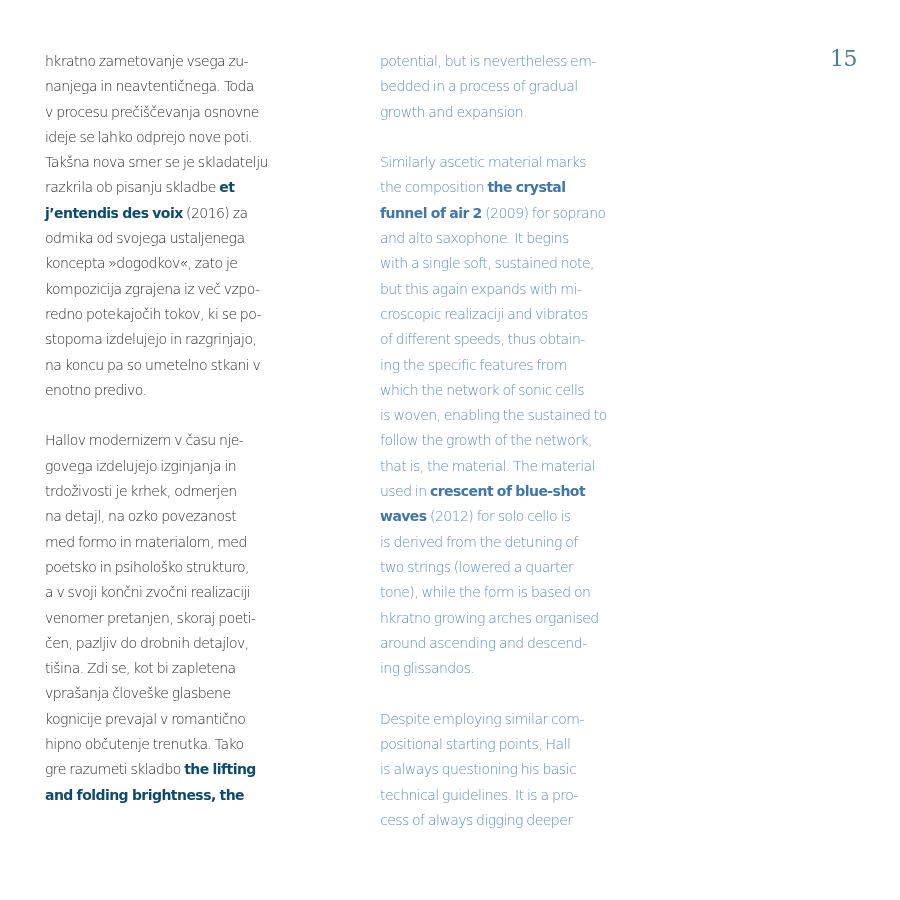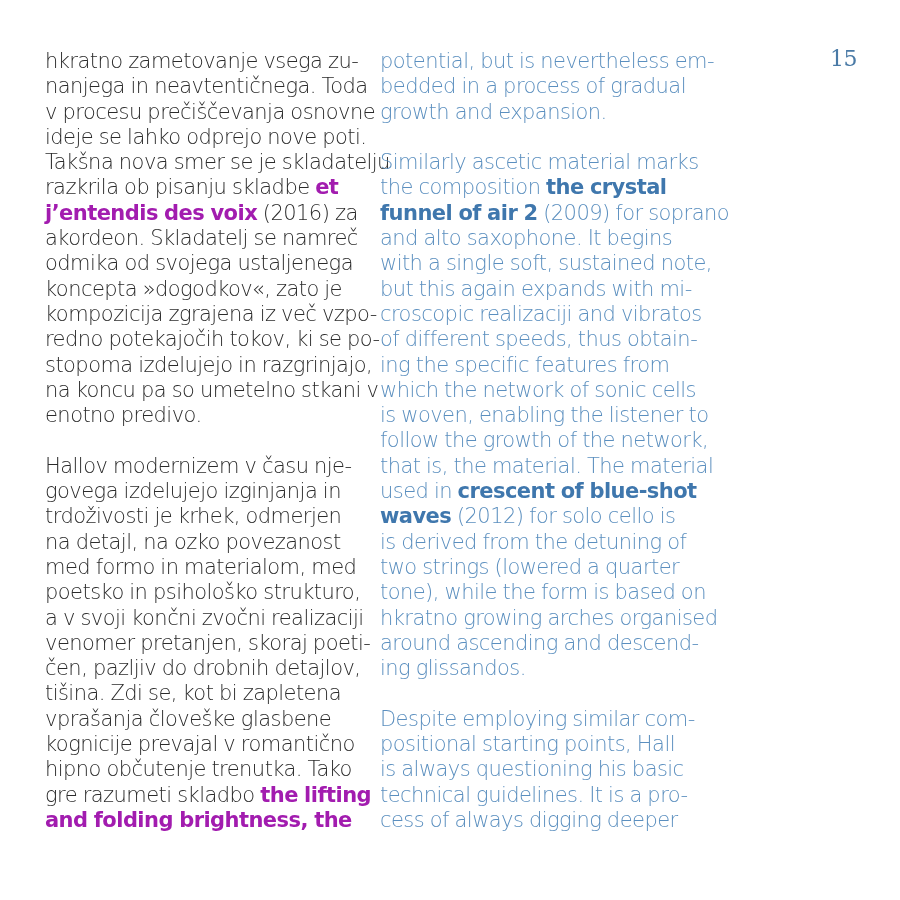--- a/index.html
+++ b/index.html
@@ -15,21 +15,21 @@
       font-family: "DejaVu Sans", sans-serif;
     }
     .page {
       position: absolute;
       inset: 0;
       background: #ffffff;
     }
     .col {
       position: absolute;
       top: 49px;
-      font-size: 21px;
+      font-size: 14px;
       line-height: 25.3px;
       letter-spacing: -0.55px;
       word-spacing: -0.5px;
       font-weight: 300;
     }
     .col-left {
       left: 45px;
       width: 290px;
       color: #2b2b2b;
     }
@@ -41,21 +41,21 @@
     .line {
       display: block;
       white-space: nowrap;
     }
     .gap {
       display: block;
       height: 25.3px;
     }
     .bold-left {
       font-weight: bold;
-      color: #a21caf;
+      color: #0c4a6e;
       margin-top: 40px;
     }
     .bold-right {
       font-weight: bold;
       color: #3f77ad;
     }
     .page-number {
       position: absolute;
       top: 46px;
       left: 830px;
@@ -72,21 +72,20 @@
 
   <div class="col col-left">
     <div>
       <span class="line">hkratno zametovanje vsega zu-</span>
       <span class="line">nanjega in neavtentičnega. Toda</span>
       <span class="line">v procesu prečiščevanja osnovne</span>
       <span class="line">ideje se lahko odprejo nove poti.</span>
       <span class="line">Takšna nova smer se je skladatelju</span>
       <span class="line"><span>razkrila ob pisanju skladbe </span><span class="bold-left">et</span></span>
       <span class="line"><span class="bold-left">j’entendis des voix</span><span> (2016) za</span></span>
-      <span class="line">akordeon. Skladatelj se namreč</span>
       <span class="line">odmika od svojega ustaljenega</span>
       <span class="line">koncepta »dogodkov«, zato je</span>
       <span class="line">kompozicija zgrajena iz več vzpo-</span>
       <span class="line">redno potekajočih tokov, ki se po-</span>
       <span class="line">stopoma izdelujejo in razgrinjajo,</span>
       <span class="line">na koncu pa so umetelno stkani v</span>
       <span class="line">enotno predivo.</span>
     </div>
     <span class="gap"></span>
     <div>
@@ -119,21 +118,21 @@
       <span class="line">Similarly ascetic material marks</span>
       <span class="line"><span>the composition </span><span class="bold-right">the crystal</span></span>
       <span class="line"><span class="bold-right">funnel of air 2</span><span> (2009) for soprano</span></span>
       <span class="line">and alto saxophone. It begins</span>
       <span class="line">with a single soft, sustained note,</span>
       <span class="line">but this again expands with mi-</span>
       <span class="line">croscopic realizaciji and vibratos</span>
       <span class="line">of different speeds, thus obtain-</span>
       <span class="line">ing the specific features from</span>
       <span class="line">which the network of sonic cells</span>
-      <span class="line">is woven, enabling the listener to</span>
+      <span class="line">is woven, enabling the sustained to</span>
       <span class="line">follow the growth of the network,</span>
       <span class="line">that is, the material. The material</span>
       <span class="line"><span>used in </span><span class="bold-right">crescent of blue-shot</span></span>
       <span class="line"><span class="bold-right">waves</span><span> (2012) for solo cello is</span></span>
       <span class="line">is derived from the detuning of</span>
       <span class="line">two strings (lowered a quarter</span>
       <span class="line">tone), while the form is based on</span>
       <span class="line">hkratno growing arches organised</span>
       <span class="line">around ascending and descend-</span>
       <span class="line">ing glissandos.</span>

